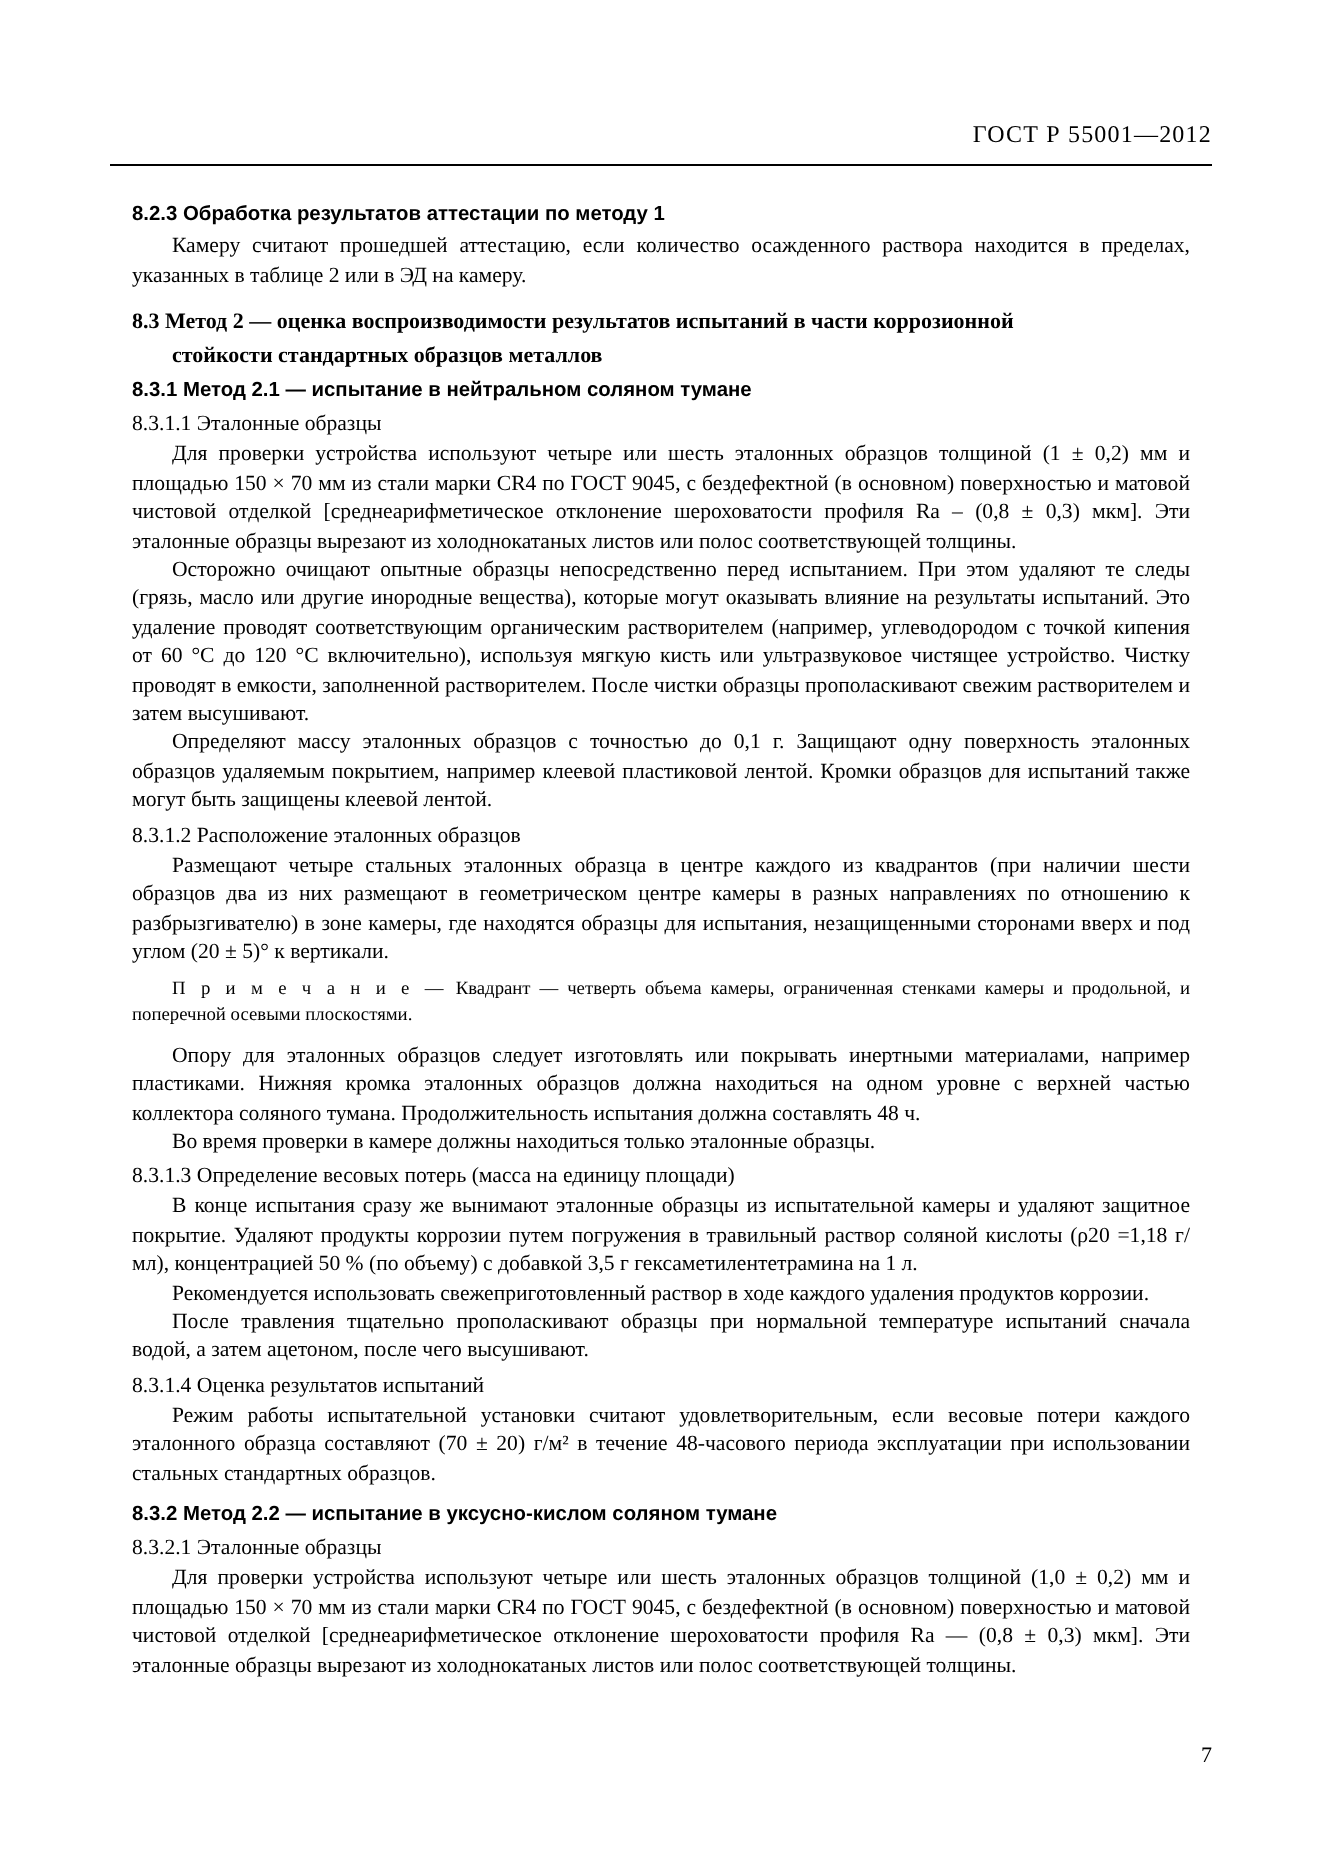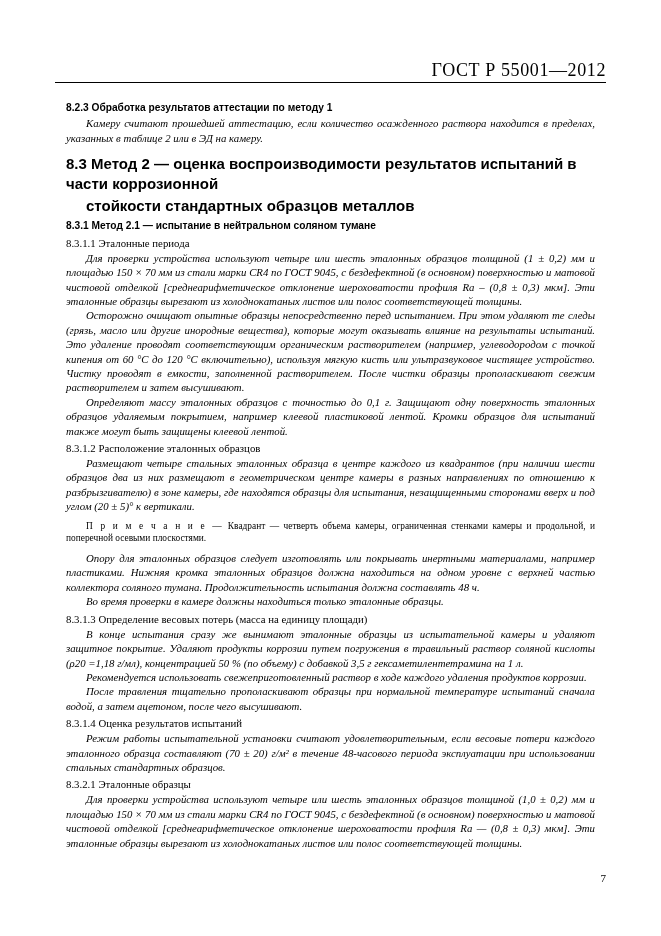--- a/index.html
+++ b/index.html
@@ -20,41 +20,41 @@
     left: 0; top: 0;
     width: 661px;
     height: 936px;
     box-sizing: border-box;
   }
   .header {
     position: absolute;
     top: 60px;
     right: 55px;
     font-family: "Liberation Serif", serif;
-    font-size: 18px;
+    font-size: 12px;
     letter-spacing: 0.6px;
     white-space: nowrap;
   }
   .header-rule {
     position: absolute;
     top: 82px;
     left: 55px;
     right: 55px;
     height: 1px;
     background: #000000;
   }
   .content {
     position: absolute;
     top: 94px;
     left: 66px;
     width: 529px;
   }
   .h3 {
-    font-family: Liberation Sans, sans-serif;
-    font-size: 15px;
+    font-family: Liberation Serif, serif;
+    font-size: 11px;
     font-weight: bold;
     margin: 0 0 2px 0;
     line-height: 1.32;
   }
   .h3.spaced {
     margin-top: 9px;
   }
   .h4 {
     font-family: "Liberation Sans", sans-serif;
     font-size: 10.2px;
@@ -70,21 +70,20 @@
     line-height: 1.3;
   }
   p {
     font-family: "Liberation Serif", serif;
     font-size: 10.8px;
     line-height: 1.335;
     margin: 0 0 0 0;
     text-align: justify;
     text-indent: 20px;
     hyphens: auto;
-    font-style: italic;
   }
   p.gap {
     margin-top: 6px;
   }
   .note {
     font-family: "Liberation Serif", serif;
     font-size: 9.4px;
     line-height: 1.35;
     text-align: justify;
     text-indent: 20px;
@@ -111,21 +110,21 @@
 
   <div class="content">
 
     <div class="h4">8.2.3  Обработка результатов аттестации по методу 1</div>
     <p>Камеру считают прошедшей аттестацию, если количество осажденного раствора находится в пределах, указанных в таблице 2 или в ЭД на камеру.</p>
 
     <div class="h3 spaced">8.3  Метод 2 — оценка воспроизводимости результатов испытаний в части коррозионной</div>
     <div class="h3" style="text-indent:20px;">стойкости стандартных образцов металлов</div>
 
     <div class="h4" style="margin-top:4px;">8.3.1  Метод 2.1 — испытание в нейтральном соляном тумане</div>
-    <div class="h5">8.3.1.1  Эталонные периода</div>
+    <div class="h5">8.3.1.1  Эталонные образцы</div>
 
     <p>Для проверки устройства используют четыре или шесть эталонных образцов толщиной (1 ± 0,2) мм и площадью 150 × 70 мм из стали марки CR4 по ГОСТ 9045, с бездефектной (в основном) поверхностью и матовой чистовой отделкой [среднеарифметическое отклонение шероховатости профиля Ra – (0,8 ± 0,3) мкм]. Эти эталонные образцы вырезают из холоднокатаных листов или полос соответствующей толщины.</p>
     <p>Осторожно очищают опытные образцы непосредственно перед испытанием. При этом удаляют те следы (грязь, масло или другие инородные вещества), которые могут оказывать влияние на результаты испытаний. Это удаление проводят соответствующим органическим растворителем (например, углеводородом с точкой кипения от 60 °С до 120 °С включительно), используя мягкую кисть или ультразвуковое чистящее устройство. Чистку проводят в емкости, заполненной растворителем. После чистки образцы прополаскивают свежим растворителем и затем высушивают.</p>
     <p>Определяют массу эталонных образцов с точностью до 0,1 г. Защищают одну поверхность эталонных образцов удаляемым покрытием, например клеевой пластиковой лентой. Кромки образцов для испытаний также могут быть защищены клеевой лентой.</p>
 
     <div class="h5">8.3.1.2  Расположение эталонных образцов</div>
     <p>Размещают четыре стальных эталонных образца в центре каждого из квадрантов (при наличии шести образцов два из них размещают в геометрическом центре камеры в разных направлениях по отношению к разбрызгивателю) в зоне камеры, где находятся образцы для испытания, незащищенными сторонами вверх и под углом (20 ± 5)° к вертикали.</p>
 
     <div class="note"><span class="lead">П р и м е ч а н и е  —</span> <span>Квадрант — четверть объема камеры, ограниченная стенками камеры и продольной, и поперечной осевыми плоскостями.</span></div>
 
@@ -133,20 +132,21 @@
     <p>Во время проверки в камере должны находиться только эталонные образцы.</p>
 
     <div class="h5">8.3.1.3  Определение весовых потерь (масса на единицу площади)</div>
     <p>В конце испытания сразу же вынимают эталонные образцы из испытательной камеры и удаляют защитное покрытие. Удаляют продукты коррозии путем погружения в травильный раствор соляной кислоты (ρ20 =1,18 г/мл), концентрацией 50 % (по объему) с добавкой 3,5 г гексаметилентетрамина на 1 л.</p>
     <p>Рекомендуется использовать свежеприготовленный раствор в ходе каждого удаления продуктов коррозии.</p>
     <p>После травления тщательно прополаскивают образцы при нормальной температуре испытаний сначала водой, а затем ацетоном, после чего высушивают.</p>
 
     <div class="h5">8.3.1.4  Оценка результатов испытаний</div>
     <p>Режим работы испытательной установки считают удовлетворительным, если весовые потери каждого эталонного образца составляют (70 ± 20) г/м² в течение 48-часового периода эксплуатации при использовании стальных стандартных образцов.</p>
 
+    <div class="h4">8.3.2  Метод 2.2 — испытание в уксусно-кислом соляном тумане</div>
     <div class="h5">8.3.2.1  Эталонные образцы</div>
     <p style="text-align:justify;">Для проверки устройства используют четыре или шесть эталонных образцов толщиной (1,0 ± 0,2) мм и площадью 150 × 70 мм из стали марки CR4 по ГОСТ 9045, с бездефектной (в основном) поверхностью и матовой чистовой отделкой [среднеарифметическое отклонение шероховатости профиля Ra — (0,8 ± 0,3) мкм]. Эти эталонные образцы вырезают из холоднокатаных листов или полос соответствующей толщины.</p>
 
   </div>
 
   <div class="pageno">7</div>
 
 </div>
 
 </body></html>

